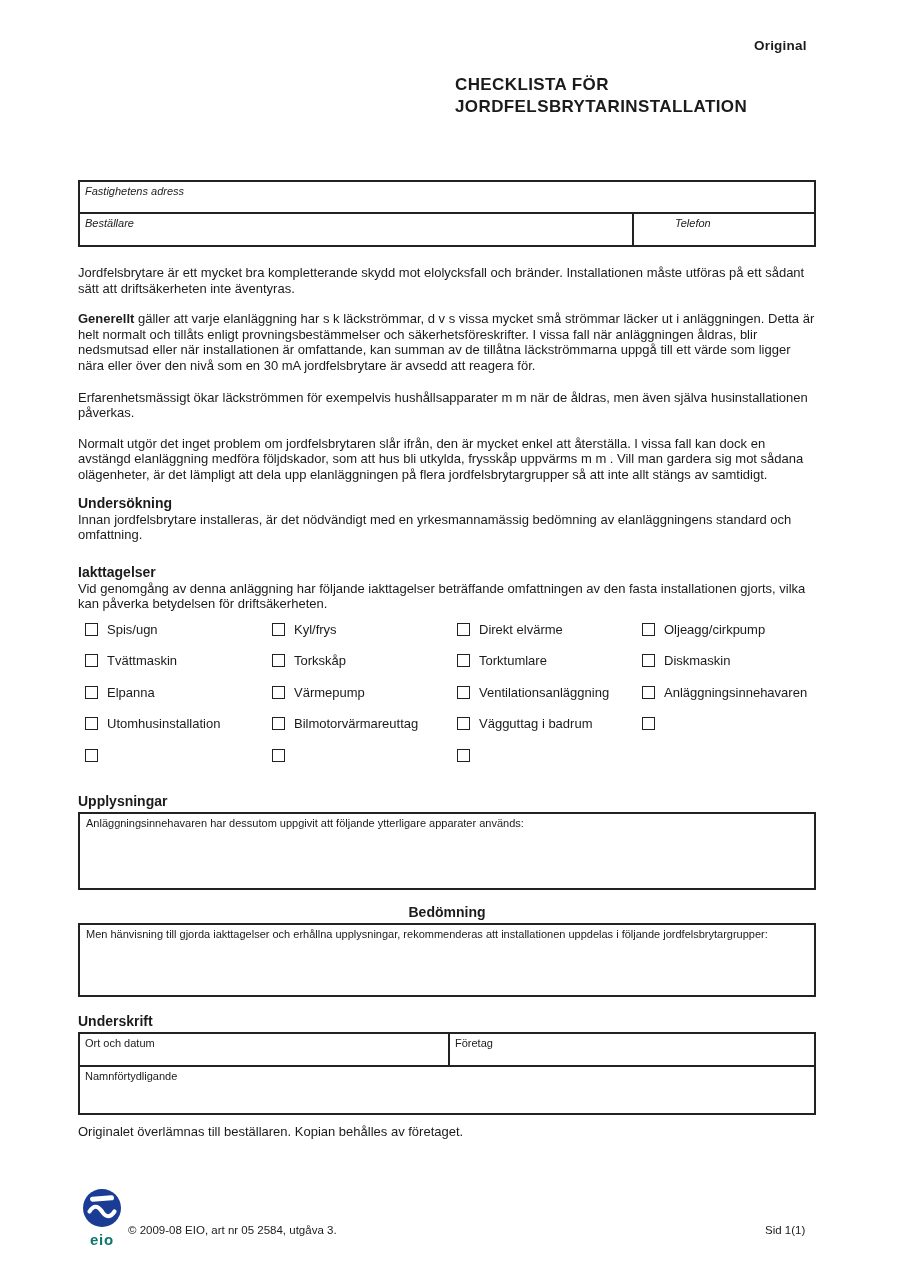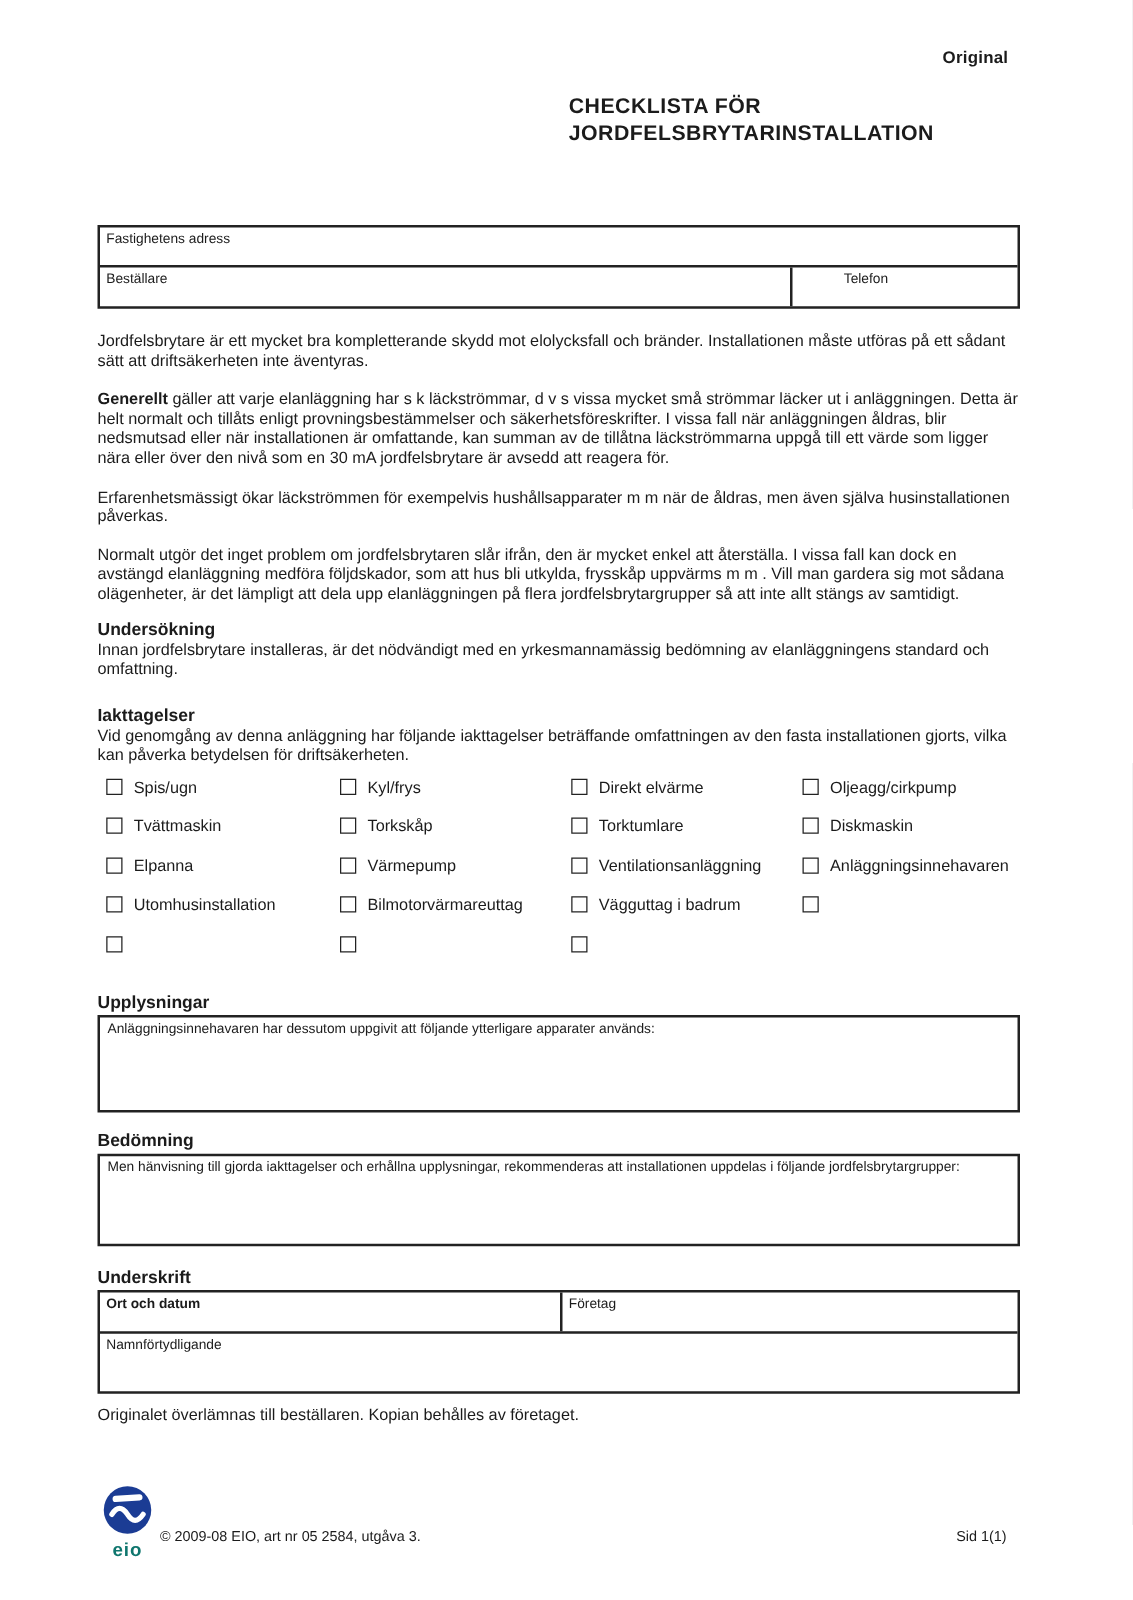--- a/index.html
+++ b/index.html
@@ -13,36 +13,36 @@
     position:absolute; top:38px; left:754px;
     font-size:13.5px; font-weight:bold; letter-spacing:0.2px;
   }
   .doc-title {
     position:absolute; top:74px; left:455px;
     font-size:17px; font-weight:bold; line-height:22px; letter-spacing:0.4px;
   }
   .content { position:absolute; left:78px; top:180px; width:738px; font-size:13px; line-height:15.6px; }
 
   
-  .info-table { border:2px solid #222; width:100%; }
+  .info-table { border:2px solid #222; width:100%;font-style:italic; }
   .info-row1 { height:32px; border-bottom:2px solid #222; }
   .info-row2 { display:flex; height:31px; }
   .cell-label { font-size:11px; padding:2px 5px; display:block; }
   .cell-bestallare { width:554px; border-right:2px solid #222; }
   .cell-telefon { flex:1;padding-left:36px; }
 
   .para { margin-top:15px; width:738px; }
   .p-first { margin-top:18px; }
   .p-gap16 { margin-top:16px; }
 
   .sec-heading { font-weight:bold; font-size:14px; line-height:17px; }
   .h-undersokning { margin-top:12px; }
   .h-iakttagelser { margin-top:21px; }
   .h-upplysningar { margin-top:14px; }
-  .h-bedomning { margin-top:14px; }
+  .h-bedomning { margin-top:14px;text-align:center; }
   .h-underskrift { margin-top:16px; }
 
   
   .cb-grid {
     margin-top:10px; padding-left:7px;
     display:grid; grid-template-columns:187px 185px 185px auto;
   }
   .cb-cell { height:31.5px; display:flex; align-items:flex-start; }
   .cb {
     width:13px; height:13px; border:1.6px solid #222;
@@ -57,21 +57,21 @@
     font-size:11px; line-height:13px; padding:3px 6px;
   }
   .box-upplysningar { height:78px; }
   .box-bedomning { height:74px; }
 
   
   .sig-table { border:2px solid #222; width:100%; margin-top:2px; }
   .sig-row { display:flex; }
   .sig-row-1 { height:33px; border-bottom:2px solid #222; }
   .sig-row-2 { height:46px; }
-  .sig-cell-left { width:370px; border-right:2px solid #222;font-weight:bold; }
+  .sig-cell-left { width:370px; border-right:2px solid #222; }
   .sig-cell-right { flex:1; }
 
   .final-note { margin-top:9px; font-size:13px; }
 
   
   .footer-logo { position:absolute; left:80px; top:1188px; width:44px; text-align:center; }
   .logo-wordmark { font-size:15px; font-weight:bold; letter-spacing:0.8px; color:#0f766e; margin-top:-1px; }
   .footer-copyright { position:absolute; left:128px; top:1224px; font-size:11.5px; color:#1b1b1b; }
   .footer-page { position:absolute; left:765px; top:1224px; font-size:11.5px; color:#1b1b1b; }
 </style>

